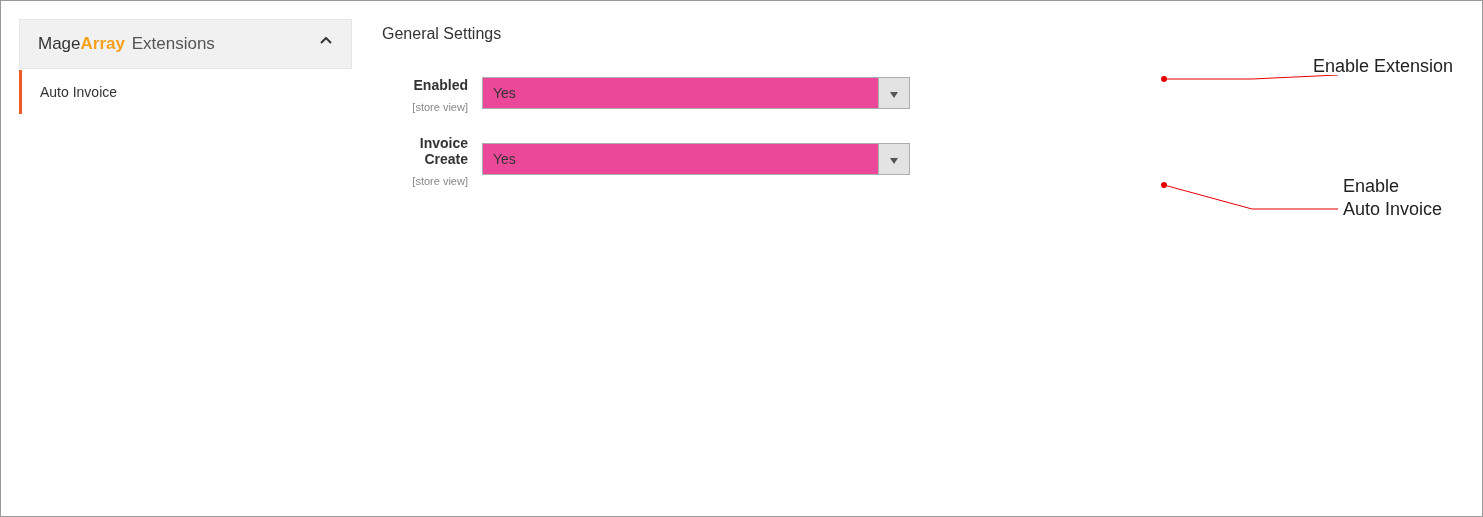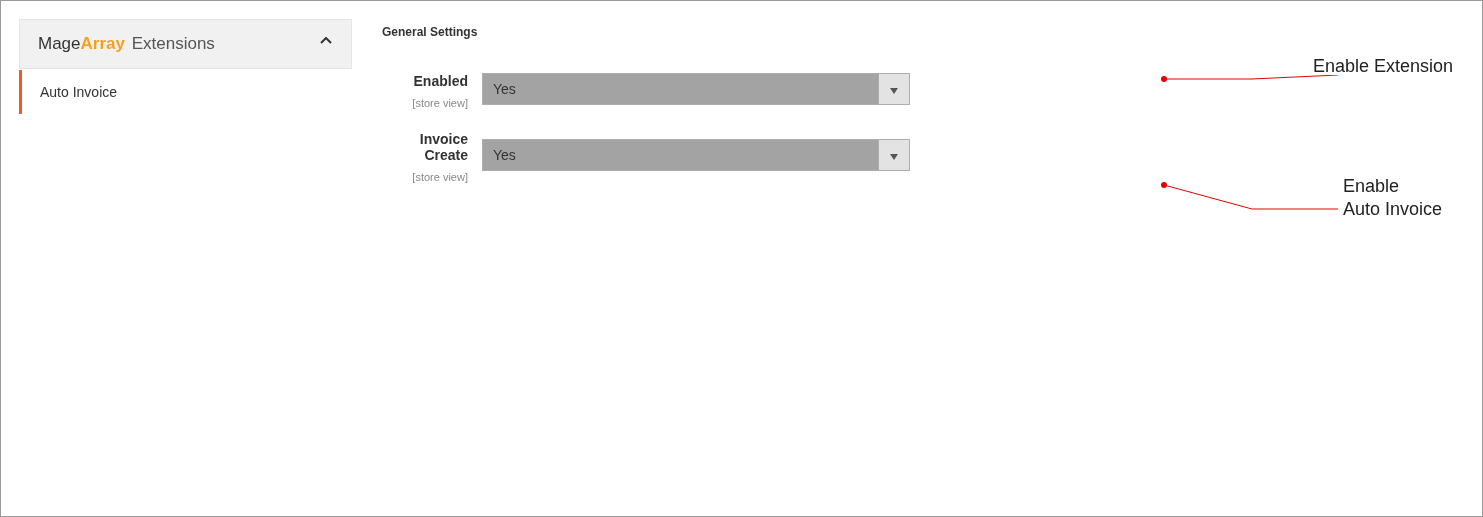--- a/index.html
+++ b/index.html
@@ -71,22 +71,22 @@
       cursor: pointer;
       background: #fff;
       margin-top: 1px;
     }
     .main {
       flex: 1;
       padding-left: 30px;
       position: relative;
     }
     .section-title {
-      font-size: 12px;
-      font-weight: 700;
+      font-size: 16px;
+      font-weight: 400;
       color: #333;
       margin-bottom: 30px;
       padding-top: 6px;
     }
     .form-row {
       display: flex;
       align-items: center;
       margin-bottom: 18px;
     }
     .label-col {
@@ -111,21 +111,21 @@
       position: relative;
       width: 428px;
     }
     .select-input {
       width: 100%;
       height: 32px;
       border: 1px solid #adadad;
       padding: 0 10px;
       font-size: 14px;
       color: #333;
-      background: #a3a3a3;
+      background: #ec4899;
       display: flex;
       align-items: center;
       cursor: pointer;
     }
     .select-btn {
       position: absolute;
       right: 0;
       top: 0;
       width: 32px;
       height: 32px;

